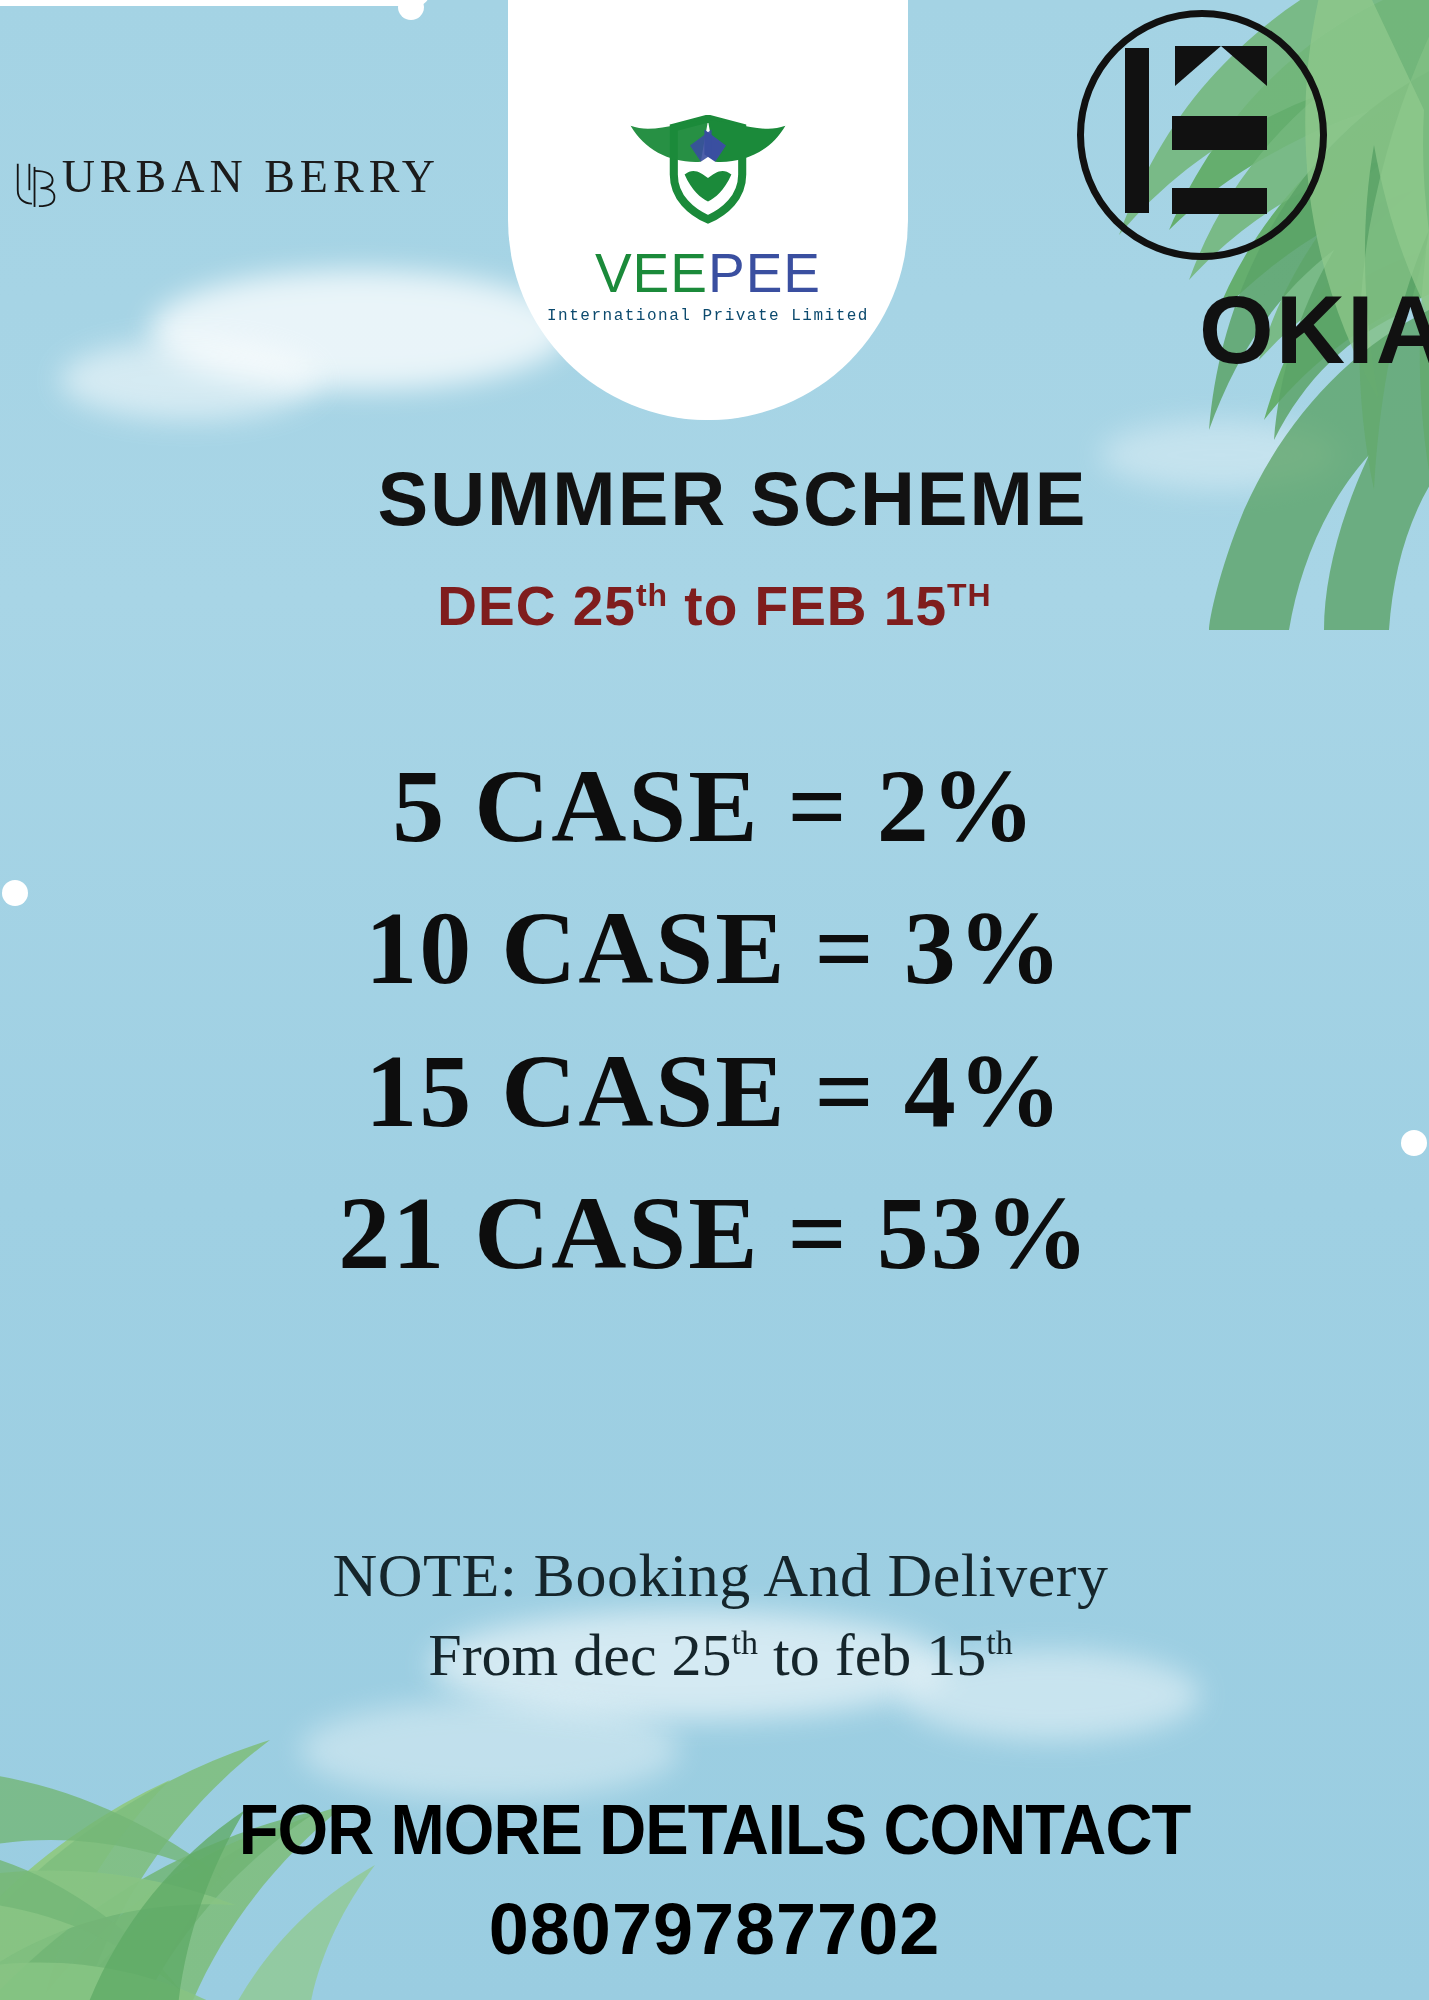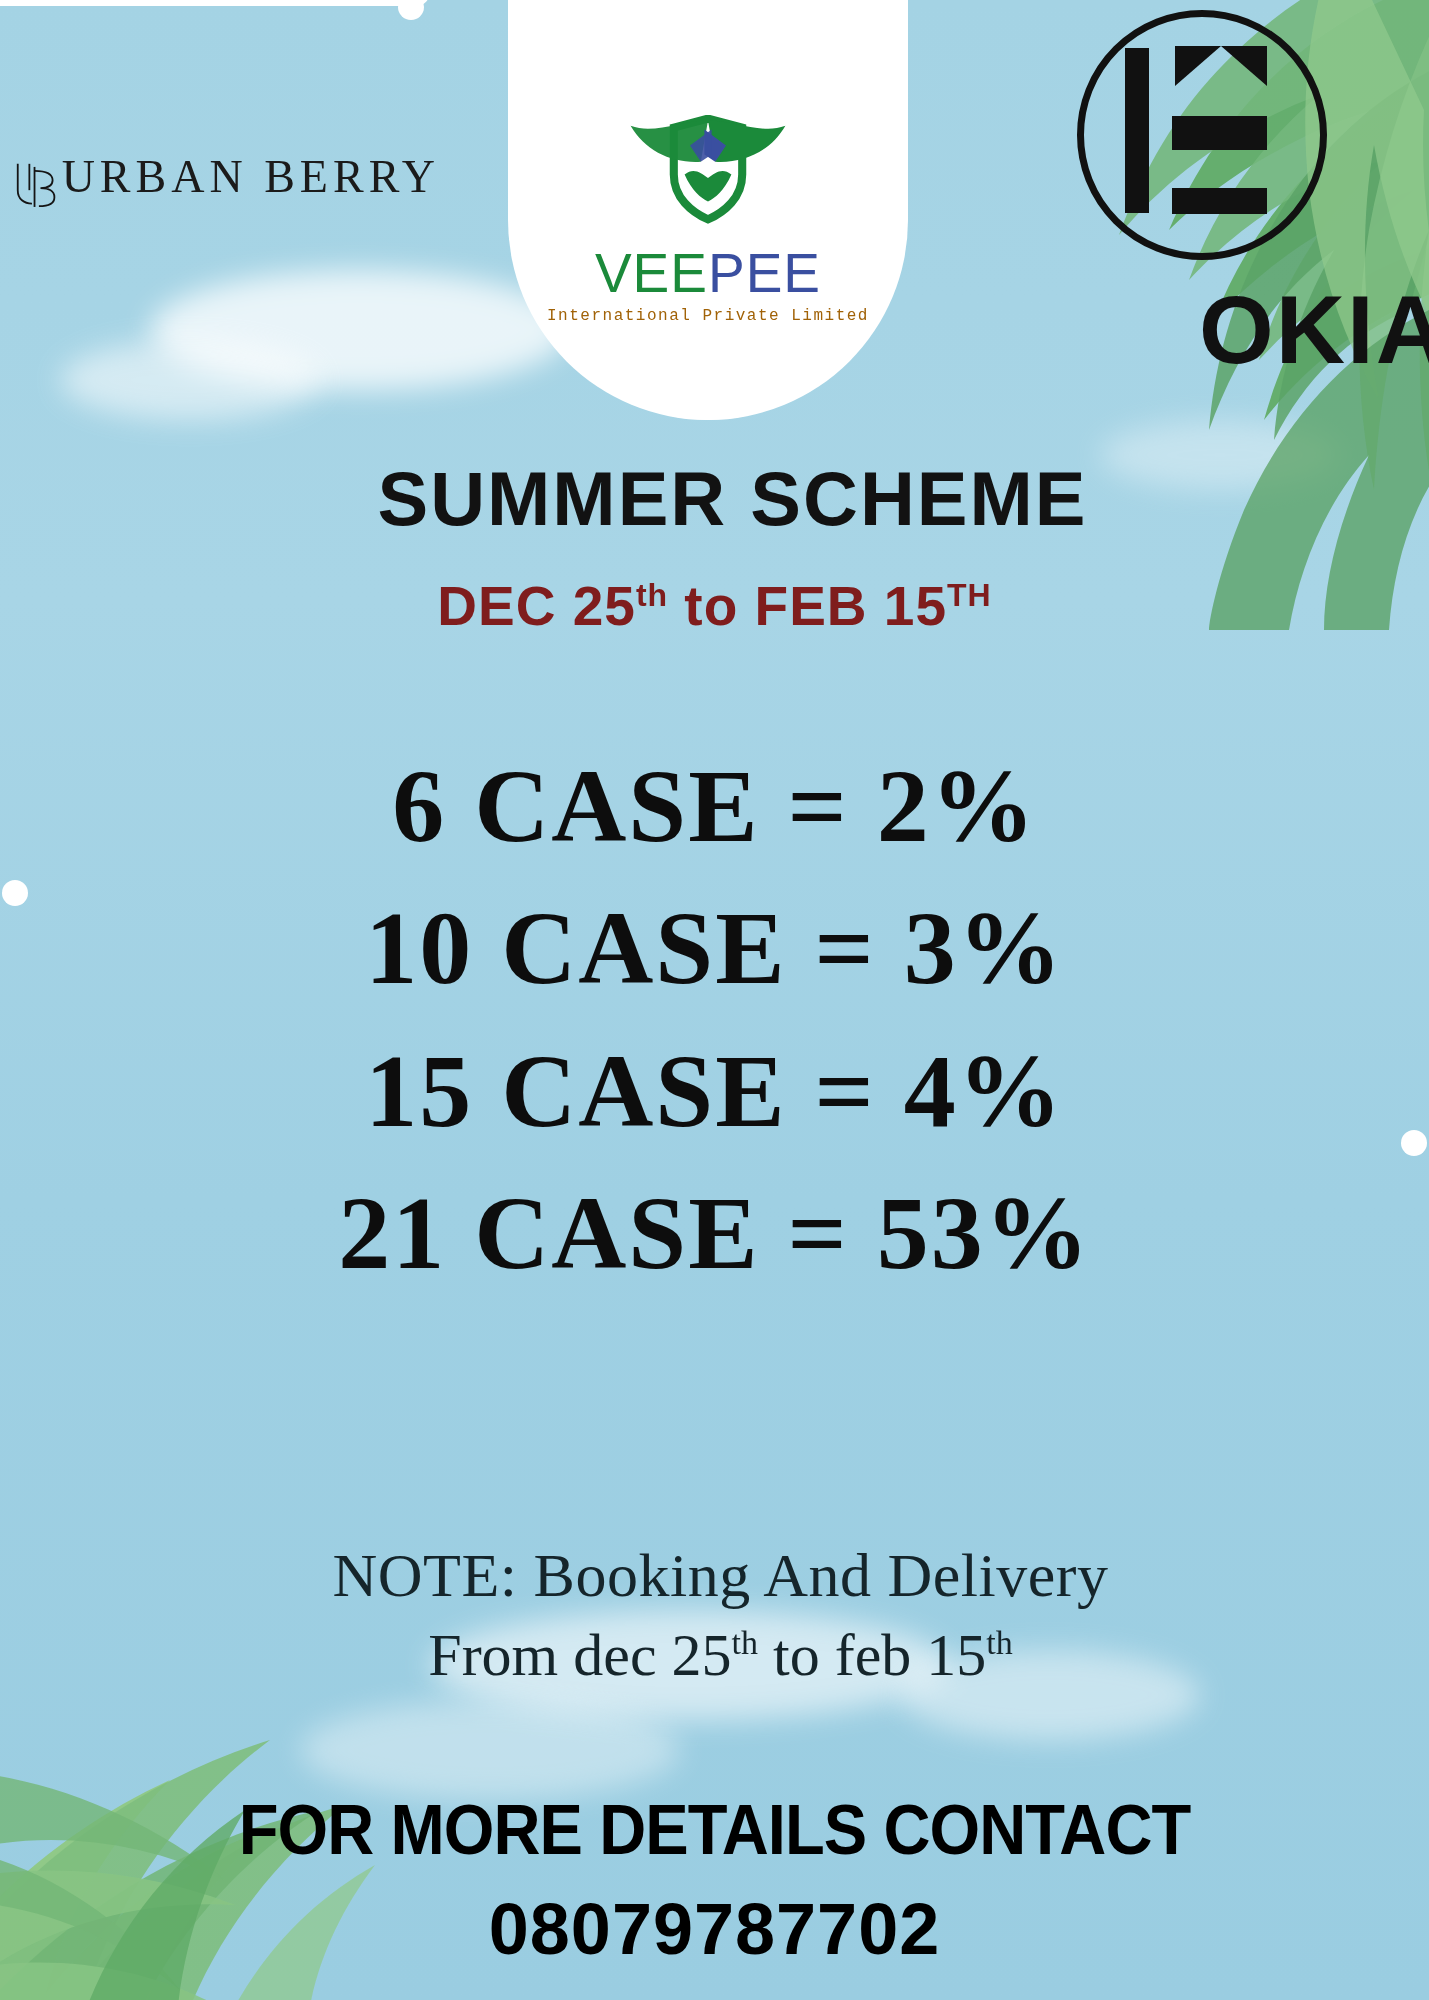--- a/index.html
+++ b/index.html
@@ -105,21 +105,21 @@
   .vp-inner { position: relative; z-index: 2; text-align: center; margin-top: 20px; }
   .vp-mark { width: 180px; height: 120px; margin: 0 auto; }
   .vp-word {
     font-size: 55px; font-weight: normal; letter-spacing: 1px;
     margin-top: 6px;
   }
   .vp-word .vee { color: #1b8a3a; }
   .vp-word .pee { color: #3a4fa0; }
   .vp-sub {
     font-family: "Liberation Mono", monospace;
-    font-size: 16px; letter-spacing: 1.5px; color: #a16207; margin-top: 2px;
+    font-size: 16px; letter-spacing: 1.5px; color: #0c4a6e; margin-top: 2px;
   }
 
   
   .okia {
     position: absolute;
     right: -18px; top: 10px;
     width: 420px; height: 330px;
   }
   .okia-circle {
     position: absolute;
@@ -310,21 +310,21 @@
   </div>
 
   <div class="heading">
     <div class="title">SUMMER SCHEME</div>
     <div class="dates">
       <span>DEC 25</span><sup>th</sup><span> to FEB 15</span><sup>TH</sup>
     </div>
   </div>
 
   <div class="offers">
-    <div class="offer">6 CASE = 2%</div>
+    <div class="offer">5 CASE = 2%</div>
     <div class="offer">10 CASE = 3%</div>
     <div class="offer">15 CASE = 4%</div>
     <div class="offer">21 CASE = 53%</div>
   </div>
 
   <div class="note">
     <div class="l1">NOTE: Booking And Delivery</div>
     <div class="l2">
       <span>From dec 25</span><sup>th</sup><span> to feb 15</span><sup>th</sup>
     </div>

